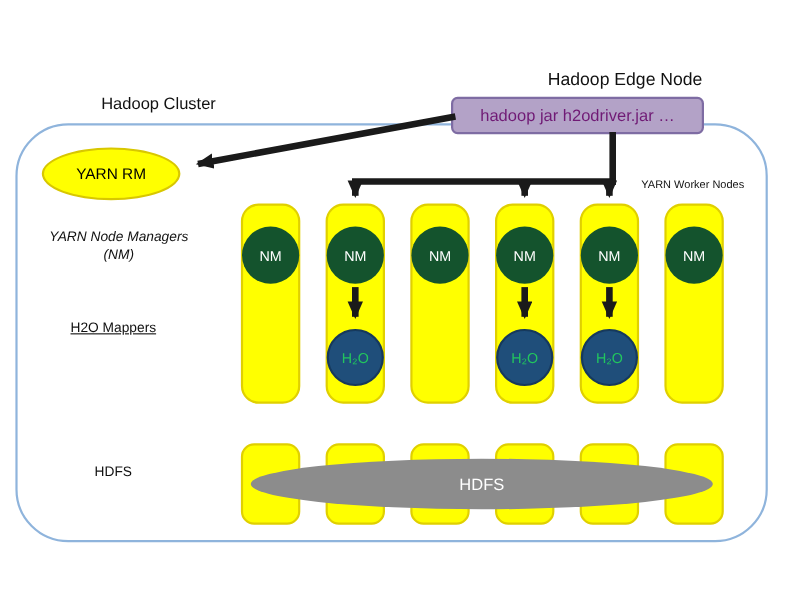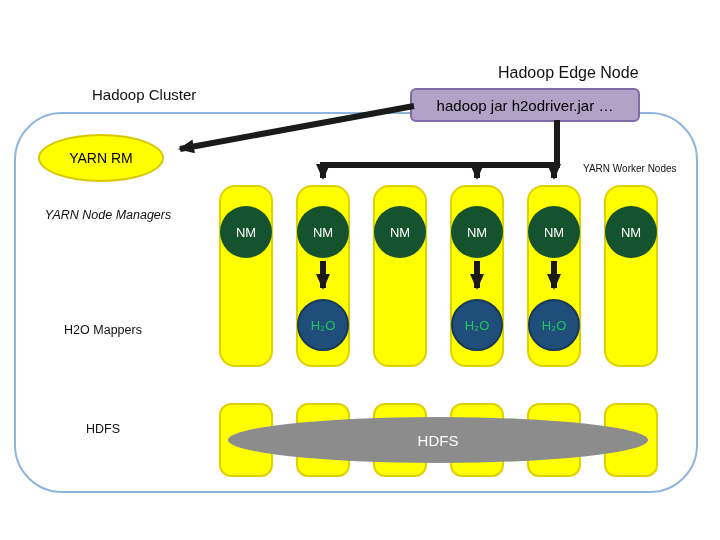--- a/index.html
+++ b/index.html
@@ -16,37 +16,37 @@
     box-sizing:border-box;z-index:1;
   }
   .cluster-title{left:56px;top:86px;font-size:15px;z-index:2;margin-left:36px;}
 
   
   .edge-label{left:498px;top:64px;font-size:16px;z-index:6;}
   .edge-box{
     left:410px;top:88px;width:230px;height:34px;
     background:#b3a2c7;border:2px solid #7e6ca3;border-radius:6px;
     box-sizing:border-box;display:flex;align-items:center;justify-content:center;
-    font-size:15px;color:#000000;z-index:6;
+    font-size:15px;color:#701a75;z-index:6;
   }
 
   
   .yarn-rm{
     left:38px;top:134px;width:126px;height:48px;border-radius:50%;
     background:#ffff00;border:2px solid #d8c700;box-sizing:border-box;
     display:flex;align-items:center;justify-content:center;
     font-size:14px;color:#000000;z-index:6;
   }
 
   .worker-caption{left:583px;top:163px;font-size:10px;z-index:6;}
 
   
   .row-label{width:170px;text-align:center;font-size:12.5px;line-height:16px;z-index:4;}
   .row-label.nm{left:23px;top:207px;font-style:italic;}
-  .row-label.h2o{left:18px;top:322px;}
+  .row-label.h2o{left:18px;top:290px;text-decoration:underline;}
   .row-label.hdfs{left:18px;top:421px;}
 
   
   .worker-col{
     top:185px;width:54px;height:182px;background:#ffff00;
     border:2px solid #e0d000;border-radius:16px;box-sizing:border-box;z-index:3;
   }
   .nm-circle{
     top:206px;width:52px;height:52px;border-radius:50%;
     background:#14532d;display:flex;align-items:center;justify-content:center;
@@ -84,20 +84,21 @@
 </div>
 
 <div class="abs yarn-rm">
   <span>YARN RM</span>
 </div>
 
 <div class="abs worker-caption">YARN Worker Nodes</div>
 
 <div class="abs row-label nm">
   <div>YARN Node Managers</div>
+  <div>(NM)</div>
 </div>
 <div class="abs row-label h2o">
   <div>H2O Mappers</div>
 </div>
 <div class="abs row-label hdfs">
   <div>HDFS</div>
 </div>
 
 <div class="abs worker-col" style="left:219px"></div>
 <div class="abs worker-col" style="left:296px"></div>

